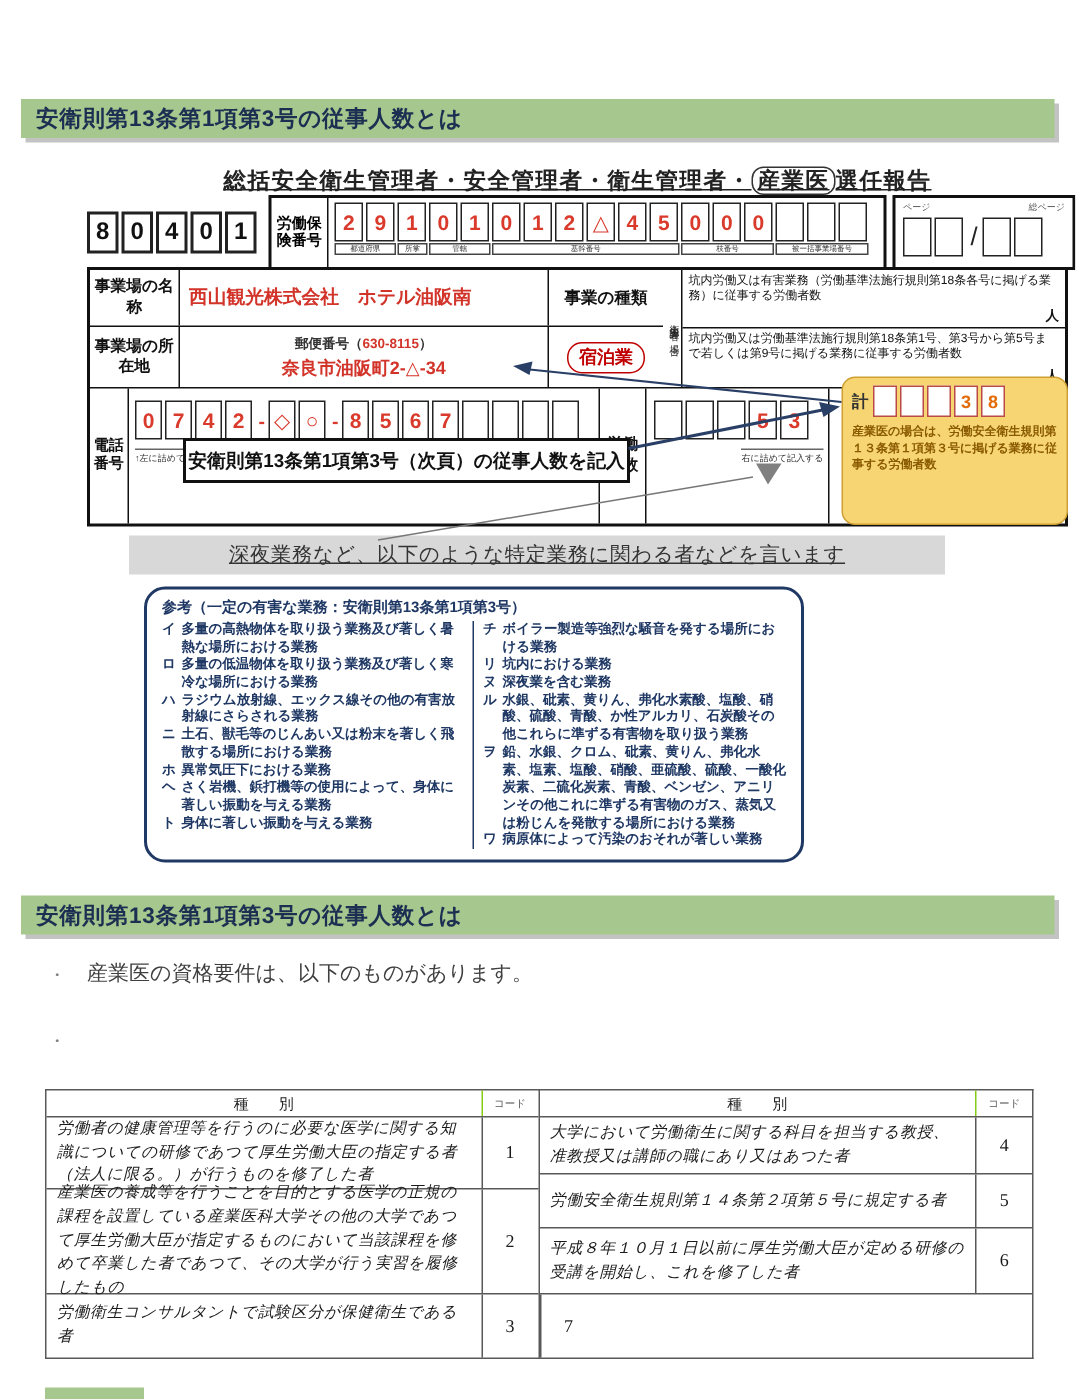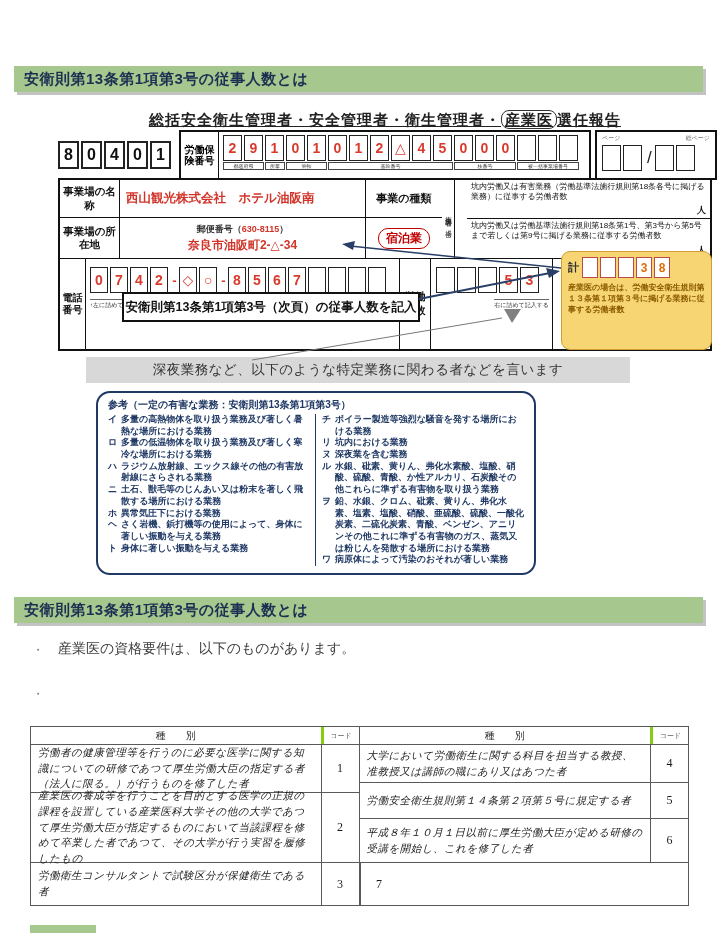--- a/index.html
+++ b/index.html
@@ -58,21 +58,21 @@
   .cv.col{flex-direction:column;align-items:center;justify-content:center;}
   .postal-line{font-size:9px;color:#333;font-weight:bold;}
   .postal-line .pv{color:#d2342a;}
   .addr-line{font-size:12px;color:#d2342a;font-weight:bold;margin-top:1px;}
   .ct{width:76px;display:flex;align-items:center;justify-content:center;font-weight:bold;font-size:11px;
       box-sizing:border-box;color:#111;}
   .oval{border:1.5px solid #c00000;border-radius:10px;padding:1px 7px;color:#c00000;font-weight:bold;font-size:12px;}
   .vstrip{width:13px;border-right:1px solid #111;writing-mode:vertical-rl;font-size:6.5px;display:flex;
           align-items:center;justify-content:center;color:#222;box-sizing:border-box;letter-spacing:1px;}
   .right23{flex:1;display:flex;flex-direction:column;}
-  .rc{position:relative;font-size:8px;line-height:1.3;padding:2px 4px;box-sizing:border-box;color:#111;margin-left:12px;}
+  .rc{position:relative;font-size:8px;line-height:1.3;padding:2px 4px;box-sizing:border-box;color:#111;}
   .rc1{height:39px;border-bottom:1px solid #111;}
   .rc2{height:39px;}
   .person{position:absolute;right:4px;bottom:1px;font-size:9px;font-weight:bold;}
   .r4{display:flex;height:90px;}
   .tel-l{width:26px;border-right:1px solid #111;font-size:10px;font-weight:bold;display:flex;align-items:center;
          justify-content:center;text-align:center;line-height:1.25;padding:1px;box-sizing:border-box;color:#111;}
   .phone-area{width:314px;border-right:1px solid #111;position:relative;box-sizing:border-box;}
   .tel-boxes{position:absolute;left:4px;top:8px;display:flex;align-items:center;}
   .lnote{position:absolute;left:4px;top:40px;width:298px;border-top:1px solid #666;font-size:6px;color:#333;padding-top:1px;}
   .wl{width:30px;border-right:1px solid #111;font-size:10.5px;font-weight:bold;display:flex;align-items:center;
@@ -90,21 +90,21 @@
   
   .ybox{position:absolute;left:561px;top:251px;width:151px;height:99px;background:#f7d572;border:1.5px solid #cf9f34;
         border-radius:9px;z-index:5;padding:5px 6px;box-sizing:border-box;}
   .yrow{display:flex;align-items:center;}
   .ylab{font-size:11px;font-weight:bold;color:#333;margin-right:3px;}
   .ynote{margin-top:5px;font-size:8px;line-height:1.35;color:#8a5a00;font-weight:bold;}
 
   
   .gbar{position:absolute;left:86px;top:357px;width:544px;height:26px;background:#d8d8d8;display:flex;
         align-items:center;justify-content:center;}
-  .gbar span{font-size:13.5px;color:#333;letter-spacing:0.5px;}
+  .gbar span{font-size:13.5px;color:#333;text-decoration:underline;letter-spacing:0.5px;}
 
   
   .refbox{position:absolute;left:96px;top:391px;width:440px;height:184px;border:2px solid #1f3864;border-radius:14px;
           padding:5px 10px;box-sizing:border-box;color:#1f3864;background:#fff;}
   .ref-title{font-size:10px;font-weight:bold;margin-bottom:2px;}
   .ref-cols{display:flex;}
   .ref-col{width:50%;box-sizing:border-box;}
   .ref-col.lft{border-right:1.5px solid #1f3864;padding-right:6px;}
   .ref-col.rgt{padding-left:6px;}
   .ritem{display:flex;font-size:9px;line-height:1.3;font-weight:bold;}
@@ -117,21 +117,21 @@
   .bdot{width:26px;color:#808080;font-size:12px;padding-top:2px;flex-shrink:0;}
   .btxt{font-size:14px;color:#3f3f3f;}
 
   
   .qual-table{position:absolute;left:30px;top:726px;width:659px;display:flex;
               font-family:"Liberation Serif","DejaVu Serif",serif;color:#1a1a1a;}
   .half{width:50%;border:1px solid #595959;box-sizing:border-box;background:#fff;}
   .half.rgt{border-left:none;}
   .thead{display:flex;height:18px;border-bottom:1px solid #595959;align-items:stretch;box-sizing:border-box;}
   .th-type{flex:1;display:flex;align-items:center;justify-content:center;font-size:10px;}
-  .th-code{width:38px;border-left:3px solid #84cc16;font-size:7px;display:flex;align-items:center;
+  .th-code{width:38px;border-left:1px solid #84cc16;font-size:7px;display:flex;align-items:center;
            justify-content:center;color:#555;box-sizing:border-box;}
   .trow{display:flex;border-bottom:1px solid #595959;box-sizing:border-box;}
   .trow:last-child{border-bottom:none;}
   .td-text{flex:1;padding:2px 7px;font-size:10.5px;line-height:1.5;letter-spacing:0.5px;display:flex;align-items:center;box-sizing:border-box;font-style:italic;}
   .td-code{width:38px;border-left:1px solid #595959;display:flex;align-items:center;justify-content:center;
            font-size:12px;box-sizing:border-box;}
 
   .sliver{position:absolute;left:30px;top:925px;width:66px;height:8px;background:#a6c78d;}
 
   .overlay{position:absolute;left:0;top:0;width:717px;height:933px;pointer-events:none;z-index:8;}

